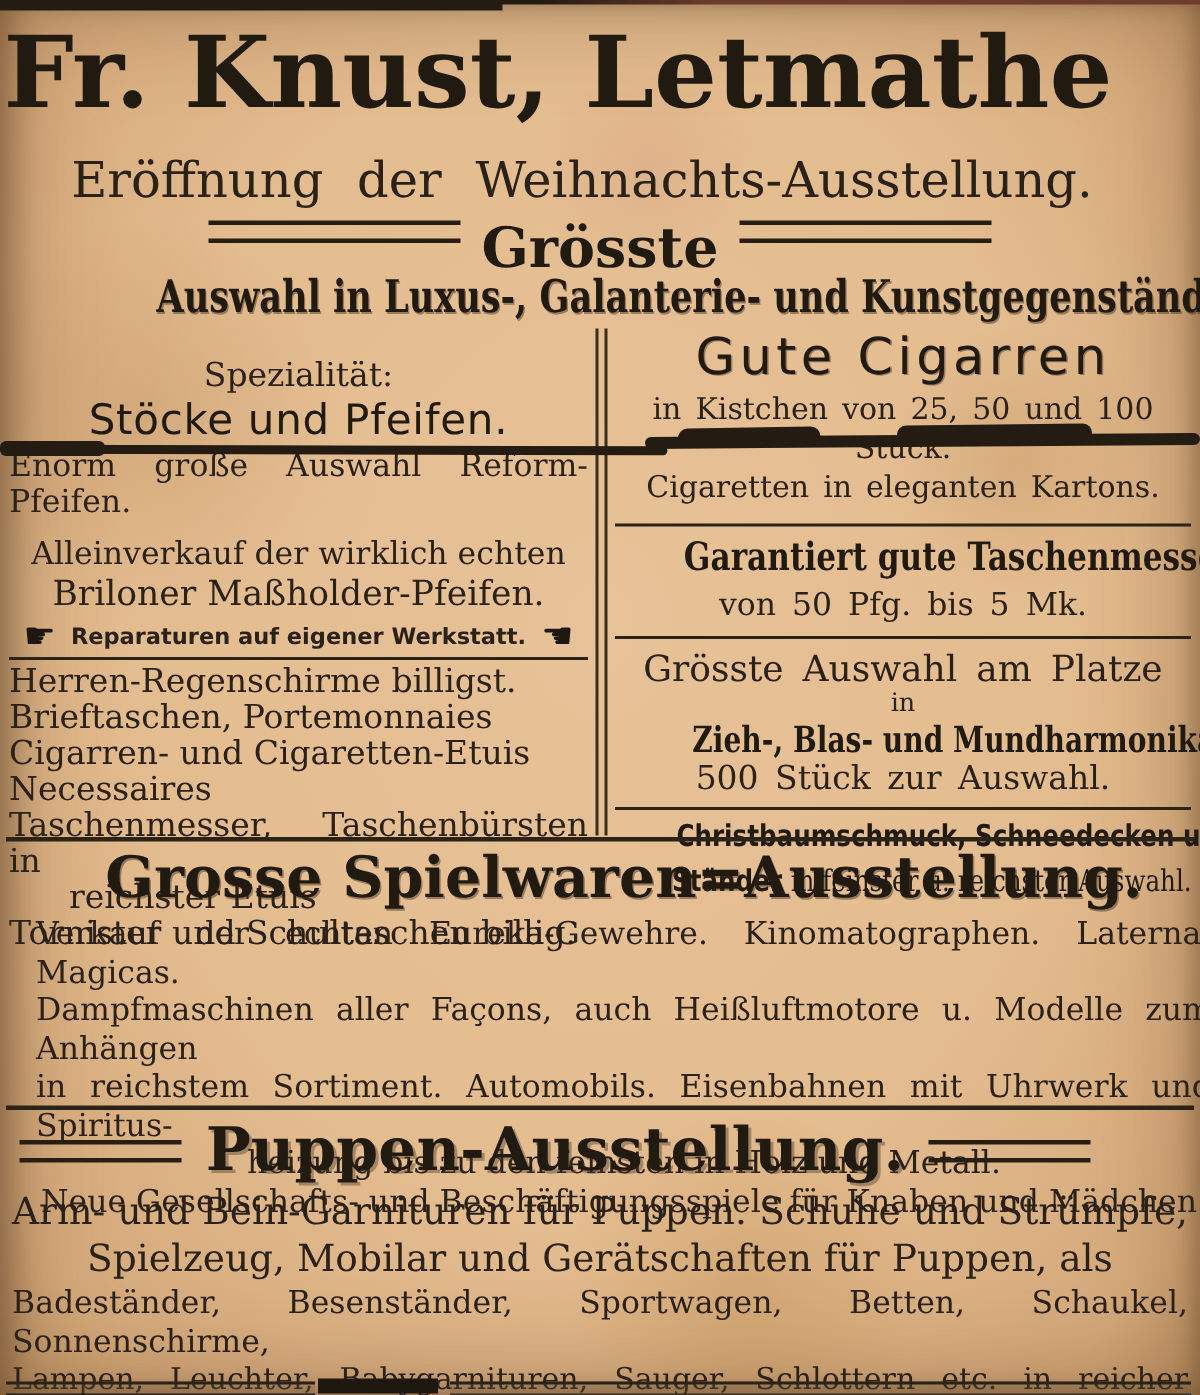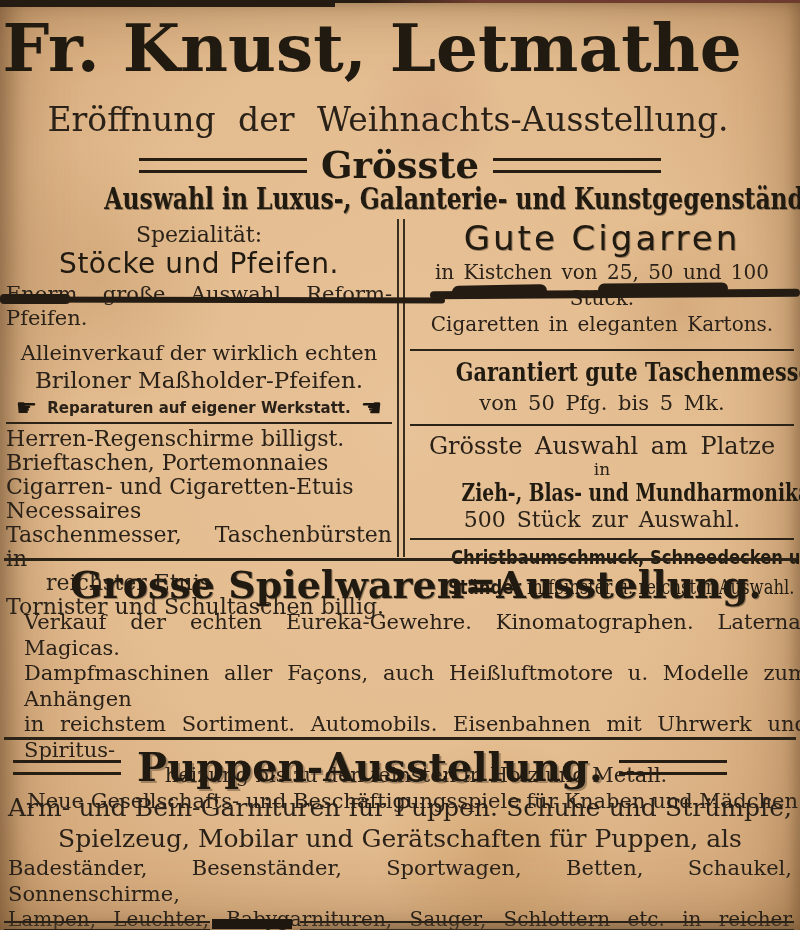--- a/index.html
+++ b/index.html
@@ -41,30 +41,30 @@
   
   .creaseA{left:0;top:297px;width:445px;height:6px;background:#241c13;border-radius:3px;transform:rotate(.15deg);}
   .creaseA2{left:0;top:294px;width:70px;height:10px;background:#241c13;border-radius:4px;}
   .creaseB{left:430px;top:290px;width:370px;height:8px;background:#241c13;border-radius:4px;transform:rotate(-.4deg);}
   .creaseB2{left:452px;top:285px;width:95px;height:13px;background:#241c13;border-radius:7px;transform:rotate(-1deg);}
   .creaseB3{left:598px;top:283px;width:130px;height:12px;background:#241c13;border-radius:6px;transform:rotate(-.6deg);}
 
   
   .masthead{left:0;top:12px;width:744px;font-size:66px;font-weight:bold;line-height:1.12;letter-spacing:0;}
   .subtitle{left:0;top:100px;width:776px;font-size:33px;word-spacing:12px;line-height:1.2;}
-  .groesste-row{left:0;top:147px;width:800px;display:flex;align-items:center;justify-content:center;gap:14px;}
+  .groesste-row{left:0;top:147px;width:800px;display:flex;align-items:flex-start;justify-content:center;gap:14px;}
   .groesste-row .dbl{width:168px;}
   .groesste-word{font-size:37px;font-weight:bold;line-height:1;}
   .banner{left:0;top:181px;width:800px;font-size:30px;font-weight:bold;}
   .banner .sqz{transform:scaleX(.78);}
 
   
   .colL{left:6px;top:219px;width:386px;}
   .colR{left:410px;top:219px;width:384px;}
-  .spez{font-size:22px;line-height:26px;margin-top:3px;}
+  .spez{font-size:22px;line-height:26px;margin-top:19px;}
   .stoecke{font-size:28px;line-height:32px;letter-spacing:.5px;}
   .enorm{font-size:21px;line-height:24px;margin-top:2px;}
   .allein{font-size:21px;line-height:25px;margin-top:11px;}
   .briloner{font-size:23px;line-height:28px;}
   .repar{font-size:15px;line-height:22px;margin-top:3px;display:flex;align-items:center;justify-content:center;gap:10px;font-weight:bold;}
   .manicule{font-family:"DejaVu Sans","Liberation Sans",sans-serif;font-size:24px;line-height:20px;color:#1e1710;}
   .lrule{margin-top:3px;}
   .items{margin-top:3px;}
   .items .it{font-size:22px;line-height:24px;}
   .items .indent{padding-left:40px;}

